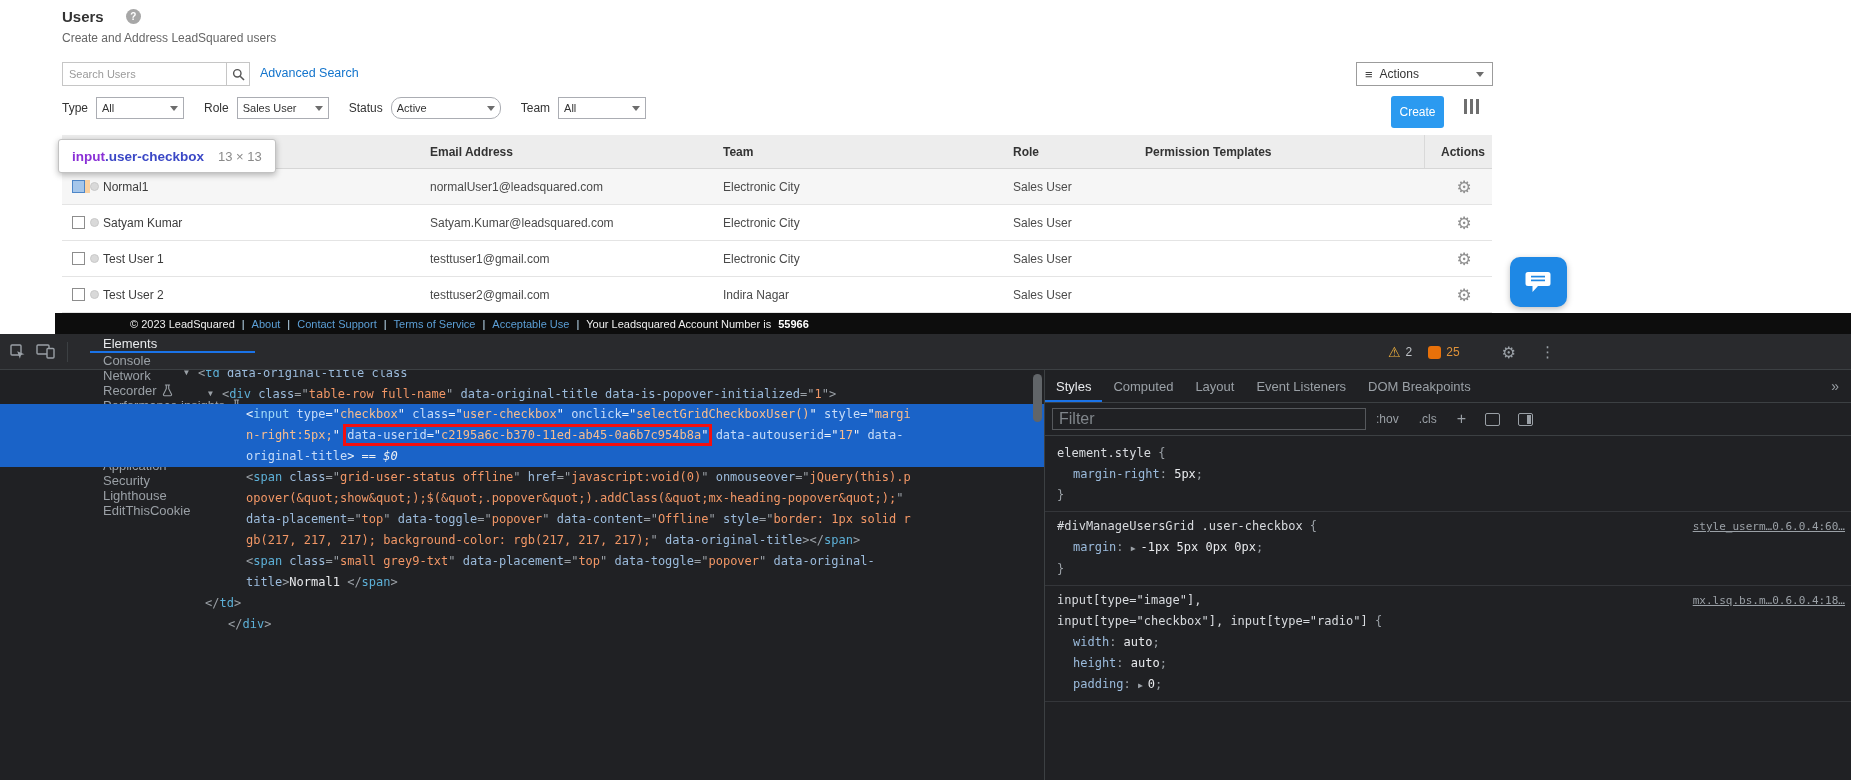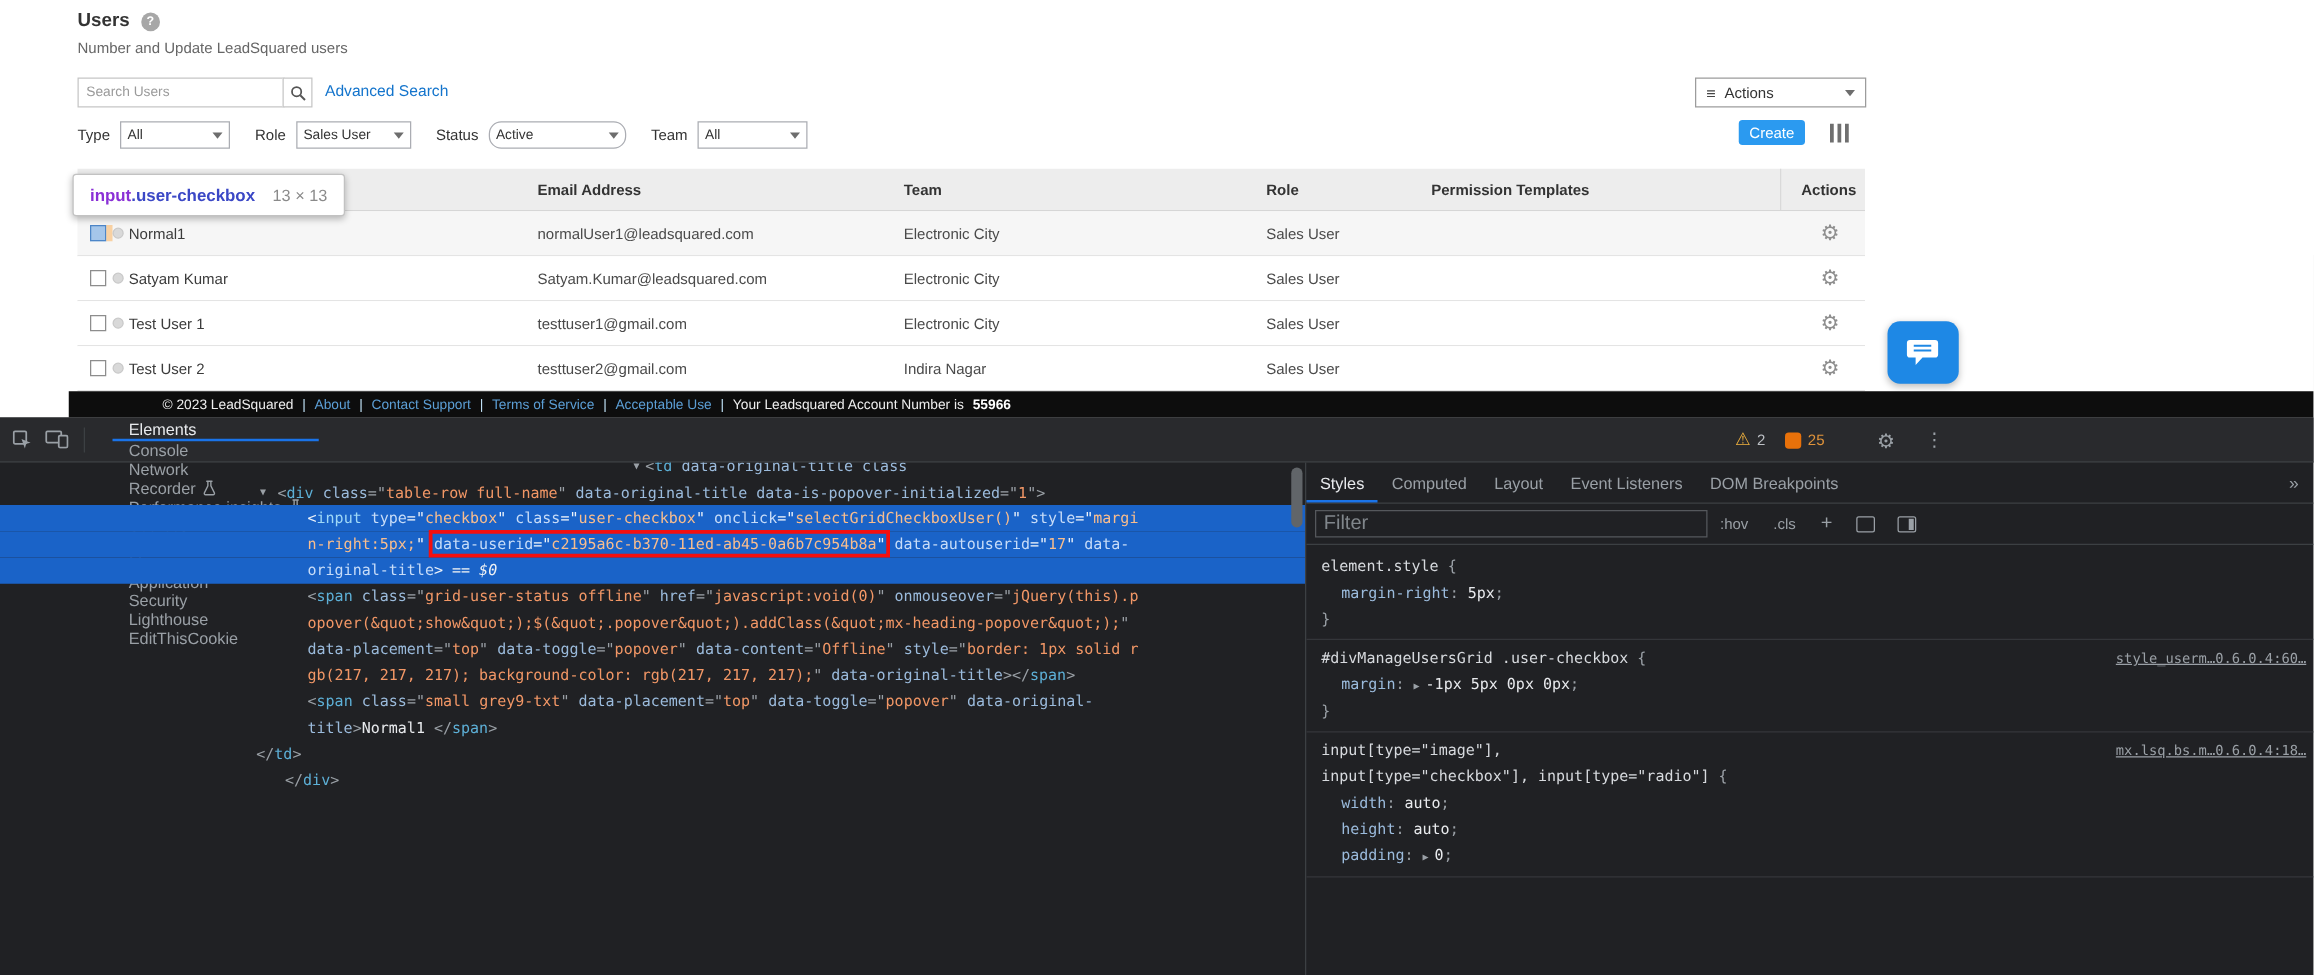--- a/index.html
+++ b/index.html
@@ -1,21 +1,21 @@
 <!DOCTYPE html>
 <html><head>
 <meta charset="utf-8">
 <style>
   html,body{margin:0;padding:0;background:#fff;}
   .screen{position:relative;width:1851px;height:780px;overflow:hidden;background:#fff;
     font-family:"Liberation Sans",sans-serif;-webkit-font-smoothing:antialiased;}
 
   
   .webpage{position:absolute;top:0;left:0;right:0;height:334px;background:#fff;}
-  .pg-title{position:absolute;left:62px;top:8px;font-size:15px;font-weight:bold;color:#333;display:flex;align-items:flex-end;gap:9px;}
+  .pg-title{position:absolute;left:62px;top:8px;font-size:15px;font-weight:bold;color:#333;display:flex;align-items:center;gap:22px;}
   .pg-help{display:inline-flex;width:15px;height:15px;border-radius:50%;background:#a7a7a7;color:#fff;
     font-size:10px;font-weight:bold;align-items:center;justify-content:center;}
   .pg-sub{position:absolute;left:62px;top:31px;font-size:12px;color:#666;}
 
   .search-input{position:absolute;left:62px;top:62px;width:152px;height:22px;border:1px solid #c6c6c6;
     font-size:11px;color:#444;padding:0 6px;font-family:"Liberation Sans",sans-serif;outline:none;}
   .search-input::placeholder{color:#9a9a9a;}
   .search-btn{position:absolute;left:226px;top:62px;width:24px;height:24px;border:1px solid #c6c6c6;background:#fff;
     display:flex;align-items:center;justify-content:center;box-sizing:border-box;}
   .adv-search{position:absolute;left:260px;top:66px;font-size:12.5px;color:#1374cc;cursor:pointer;}
@@ -27,21 +27,21 @@
 
   .filter-bar{position:absolute;left:62px;top:96px;height:24px;display:flex;align-items:center;gap:20px;}
   .filt{display:flex;align-items:center;gap:8px;}
   .filt-label{font-size:12px;color:#333;}
   .filt-select{height:22px;border:1px solid #abadb3;background:#fff;display:flex;align-items:center;
     font-size:11px;color:#333;padding:0 5px;box-sizing:border-box;}
   .filt-select .filt-value{margin-right:16px;}
   .fs-type{width:88px;} .fs-role{width:92px;} .fs-status{width:110px;border-radius:10px;} .fs-team{width:88px;}
   .filt-select .caret{margin-left:auto;}
 
-  .create-btn{position:absolute;left:1391px;top:96px;width:53px;height:20px;background:#2b9af0;color:#fff;
+  .create-btn{position:absolute;left:1391px;top:96px;width:53px;height:32px;background:#2b9af0;color:#fff;
     font-size:12px;display:flex;align-items:center;justify-content:center;border-radius:3px;cursor:pointer;}
   .cols-icon{position:absolute;left:1464px;top:99px;display:flex;gap:3px;cursor:pointer;}
   .cols-icon i{display:block;width:3px;height:15px;background:#6f6f6f;}
 
   .page-table{position:absolute;left:62px;top:135px;width:1430px;}
   .thead{position:relative;height:33px;background:#ededed;border-bottom:1px solid #d6d6d6;}
   .th{position:absolute;top:0;height:33px;display:flex;align-items:center;font-size:12px;font-weight:bold;color:#333;}
   .th-actions{border-left:1px solid #d9d9d9;padding-left:16px;}
   .trow{position:relative;height:35px;background:#fff;border-bottom:1px solid #e4e4e4;}
   .trow.hl{background:#f6f6f6;}
@@ -124,21 +124,21 @@
 <body>
 
 <div class="screen">
 
   <section class="webpage">
 
     <div class="pg-title">
       <span>Users</span>
       <span class="pg-help">?</span>
     </div>
-    <div class="pg-sub">Number and Update LeadSquared users</div>
+    <div class="pg-sub">Create and Address LeadSquared users</div>
 
     <input class="search-input" placeholder="Search Users" style="">
     <div class="search-btn">
       <span style="display:inline-flex">
         <svg width="13" height="13" viewBox="0 0 13 13">
             <circle cx="5.3" cy="5.3" r="3.7" fill="none" stroke="#555" stroke-width="1.4"></circle>
             <line x1="8.2" y1="8.2" x2="12" y2="12" stroke="#555" stroke-width="1.6"></line>
           </svg>
       </span>
     </div>
@@ -345,21 +345,21 @@
         <span class="dt-issue-count">25</span>
         <span class="dt-gear">⚙</span>
         <span class="dt-kebab">⋮</span>
       </div>
     </div>
 
     <div class="dt-body">
 
       <div class="dt-elements">
         <div class="dt-code">
-            <div class="code-line" style="padding-left: 198px; text-align: center;"><span class="tk-arr">▼</span><span class="tk-p">&lt;</span><span class="tk-tag">td</span><span class="tk-attr"> data-original-title class</span></div>
+            <div class="code-line" style="padding-left: 198px;"><span class="tk-arr">▼</span><span class="tk-p">&lt;</span><span class="tk-tag">td</span><span class="tk-attr"> data-original-title class</span></div>
             <div class="code-line" style="padding-left: 222px;"><span class="tk-arr">▼</span><span class="tk-p">&lt;</span><span class="tk-tag">div</span><span class="tk-attr"> class</span><span class="tk-p">="</span><span class="tk-val">table-row full-name</span><span class="tk-p">"</span><span class="tk-attr"> data-original-title data-is-popover-initialized</span><span class="tk-p">="</span><span class="tk-val">1</span><span class="tk-p">"&gt;</span></div>
             <div class="code-line sel" style="padding-left: 246px;"><span class="tk-p">&lt;</span><span class="tk-tag">input</span><span class="tk-attr"> type</span><span class="tk-p">="</span><span class="tk-val">checkbox</span><span class="tk-p">"</span><span class="tk-attr"> class</span><span class="tk-p">="</span><span class="tk-val">user-checkbox</span><span class="tk-p">"</span><span class="tk-attr"> onclick</span><span class="tk-p">="</span><span class="tk-val">selectGridCheckboxUser()</span><span class="tk-p">"</span><span class="tk-attr"> style</span><span class="tk-p">="</span><span class="tk-val">margi</span></div>
             <div class="code-line sel" style="padding-left: 246px;"><span class="tk-val">n-right:5px;</span><span class="tk-p">" </span><span class="red-annotation"><span class="tk-attr">data-userid</span><span class="tk-p">="</span><span class="tk-val">c2195a6c-b370-11ed-ab45-0a6b7c954b8a</span><span class="tk-p">"</span></span><span class="tk-attr"> data-autouserid</span><span class="tk-p">="</span><span class="tk-val">17</span><span class="tk-p">"</span><span class="tk-attr"> data-</span></div>
             <div class="code-line sel" style="padding-left: 246px;"><span class="tk-attr">original-title</span><span class="tk-p">&gt;</span><span class="tk-meta"> == $0</span></div>
             <div class="code-line" style="padding-left: 246px;"><span class="tk-p">&lt;</span><span class="tk-tag">span</span><span class="tk-attr"> class</span><span class="tk-p">="</span><span class="tk-val">grid-user-status offline</span><span class="tk-p">"</span><span class="tk-attr"> href</span><span class="tk-p">="</span><span class="tk-val">javascript:void(0)</span><span class="tk-p">"</span><span class="tk-attr"> onmouseover</span><span class="tk-p">="</span><span class="tk-val">jQuery(this).p</span></div>
             <div class="code-line" style="padding-left: 246px;"><span class="tk-val">opover(&amp;quot;show&amp;quot;);$(&amp;quot;.popover&amp;quot;).addClass(&amp;quot;mx-heading-popover&amp;quot;);</span><span class="tk-p">"</span></div>
             <div class="code-line" style="padding-left: 246px;"><span class="tk-attr">data-placement</span><span class="tk-p">="</span><span class="tk-val">top</span><span class="tk-p">"</span><span class="tk-attr"> data-toggle</span><span class="tk-p">="</span><span class="tk-val">popover</span><span class="tk-p">"</span><span class="tk-attr"> data-content</span><span class="tk-p">="</span><span class="tk-val">Offline</span><span class="tk-p">"</span><span class="tk-attr"> style</span><span class="tk-p">="</span><span class="tk-val">border: 1px solid r</span></div>
             <div class="code-line" style="padding-left: 246px;"><span class="tk-val">gb(217, 217, 217); background-color: rgb(217, 217, 217);</span><span class="tk-p">"</span><span class="tk-attr"> data-original-title</span><span class="tk-p">&gt;&lt;/</span><span class="tk-tag">span</span><span class="tk-p">&gt;</span></div>
             <div class="code-line" style="padding-left: 246px;"><span class="tk-p">&lt;</span><span class="tk-tag">span</span><span class="tk-attr"> class</span><span class="tk-p">="</span><span class="tk-val">small grey9-txt</span><span class="tk-p">"</span><span class="tk-attr"> data-placement</span><span class="tk-p">="</span><span class="tk-val">top</span><span class="tk-p">"</span><span class="tk-attr"> data-toggle</span><span class="tk-p">="</span><span class="tk-val">popover</span><span class="tk-p">"</span><span class="tk-attr"> data-original-</span></div>
             <div class="code-line" style="padding-left: 246px;"><span class="tk-attr">title</span><span class="tk-p">&gt;</span><span class="tk-txt">Normal1 </span><span class="tk-p">&lt;/</span><span class="tk-tag">span</span><span class="tk-p">&gt;</span></div>

